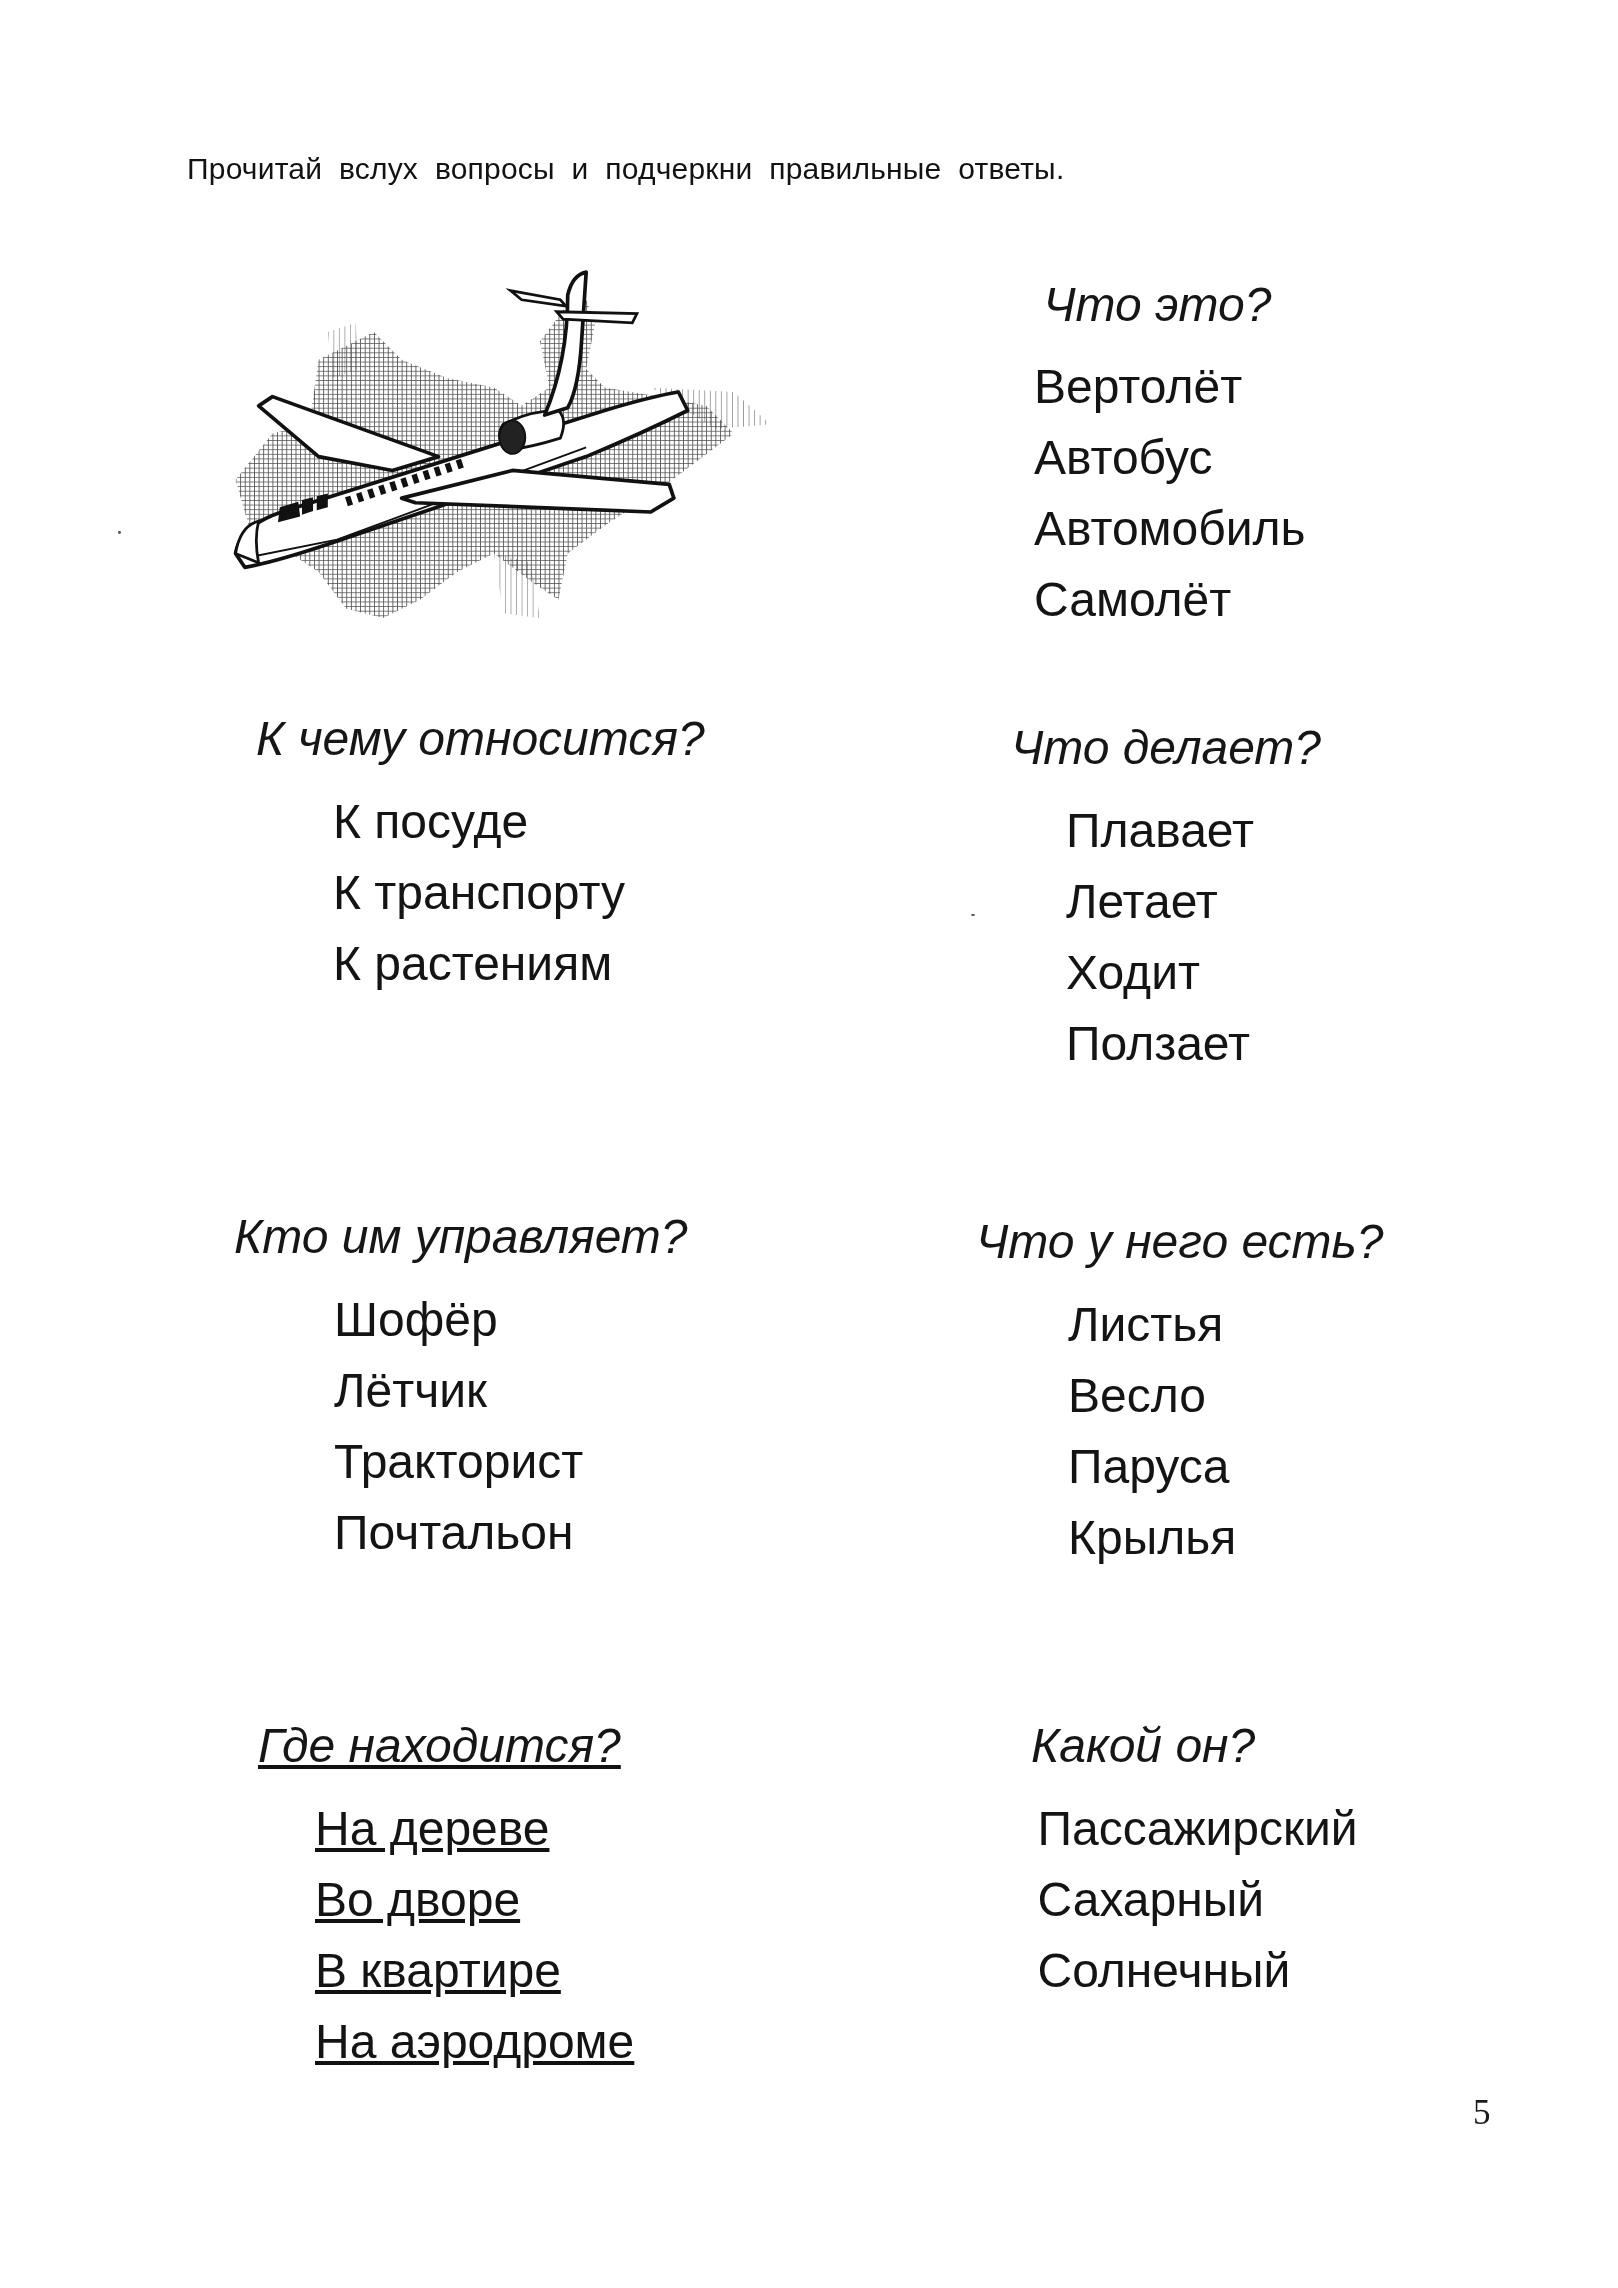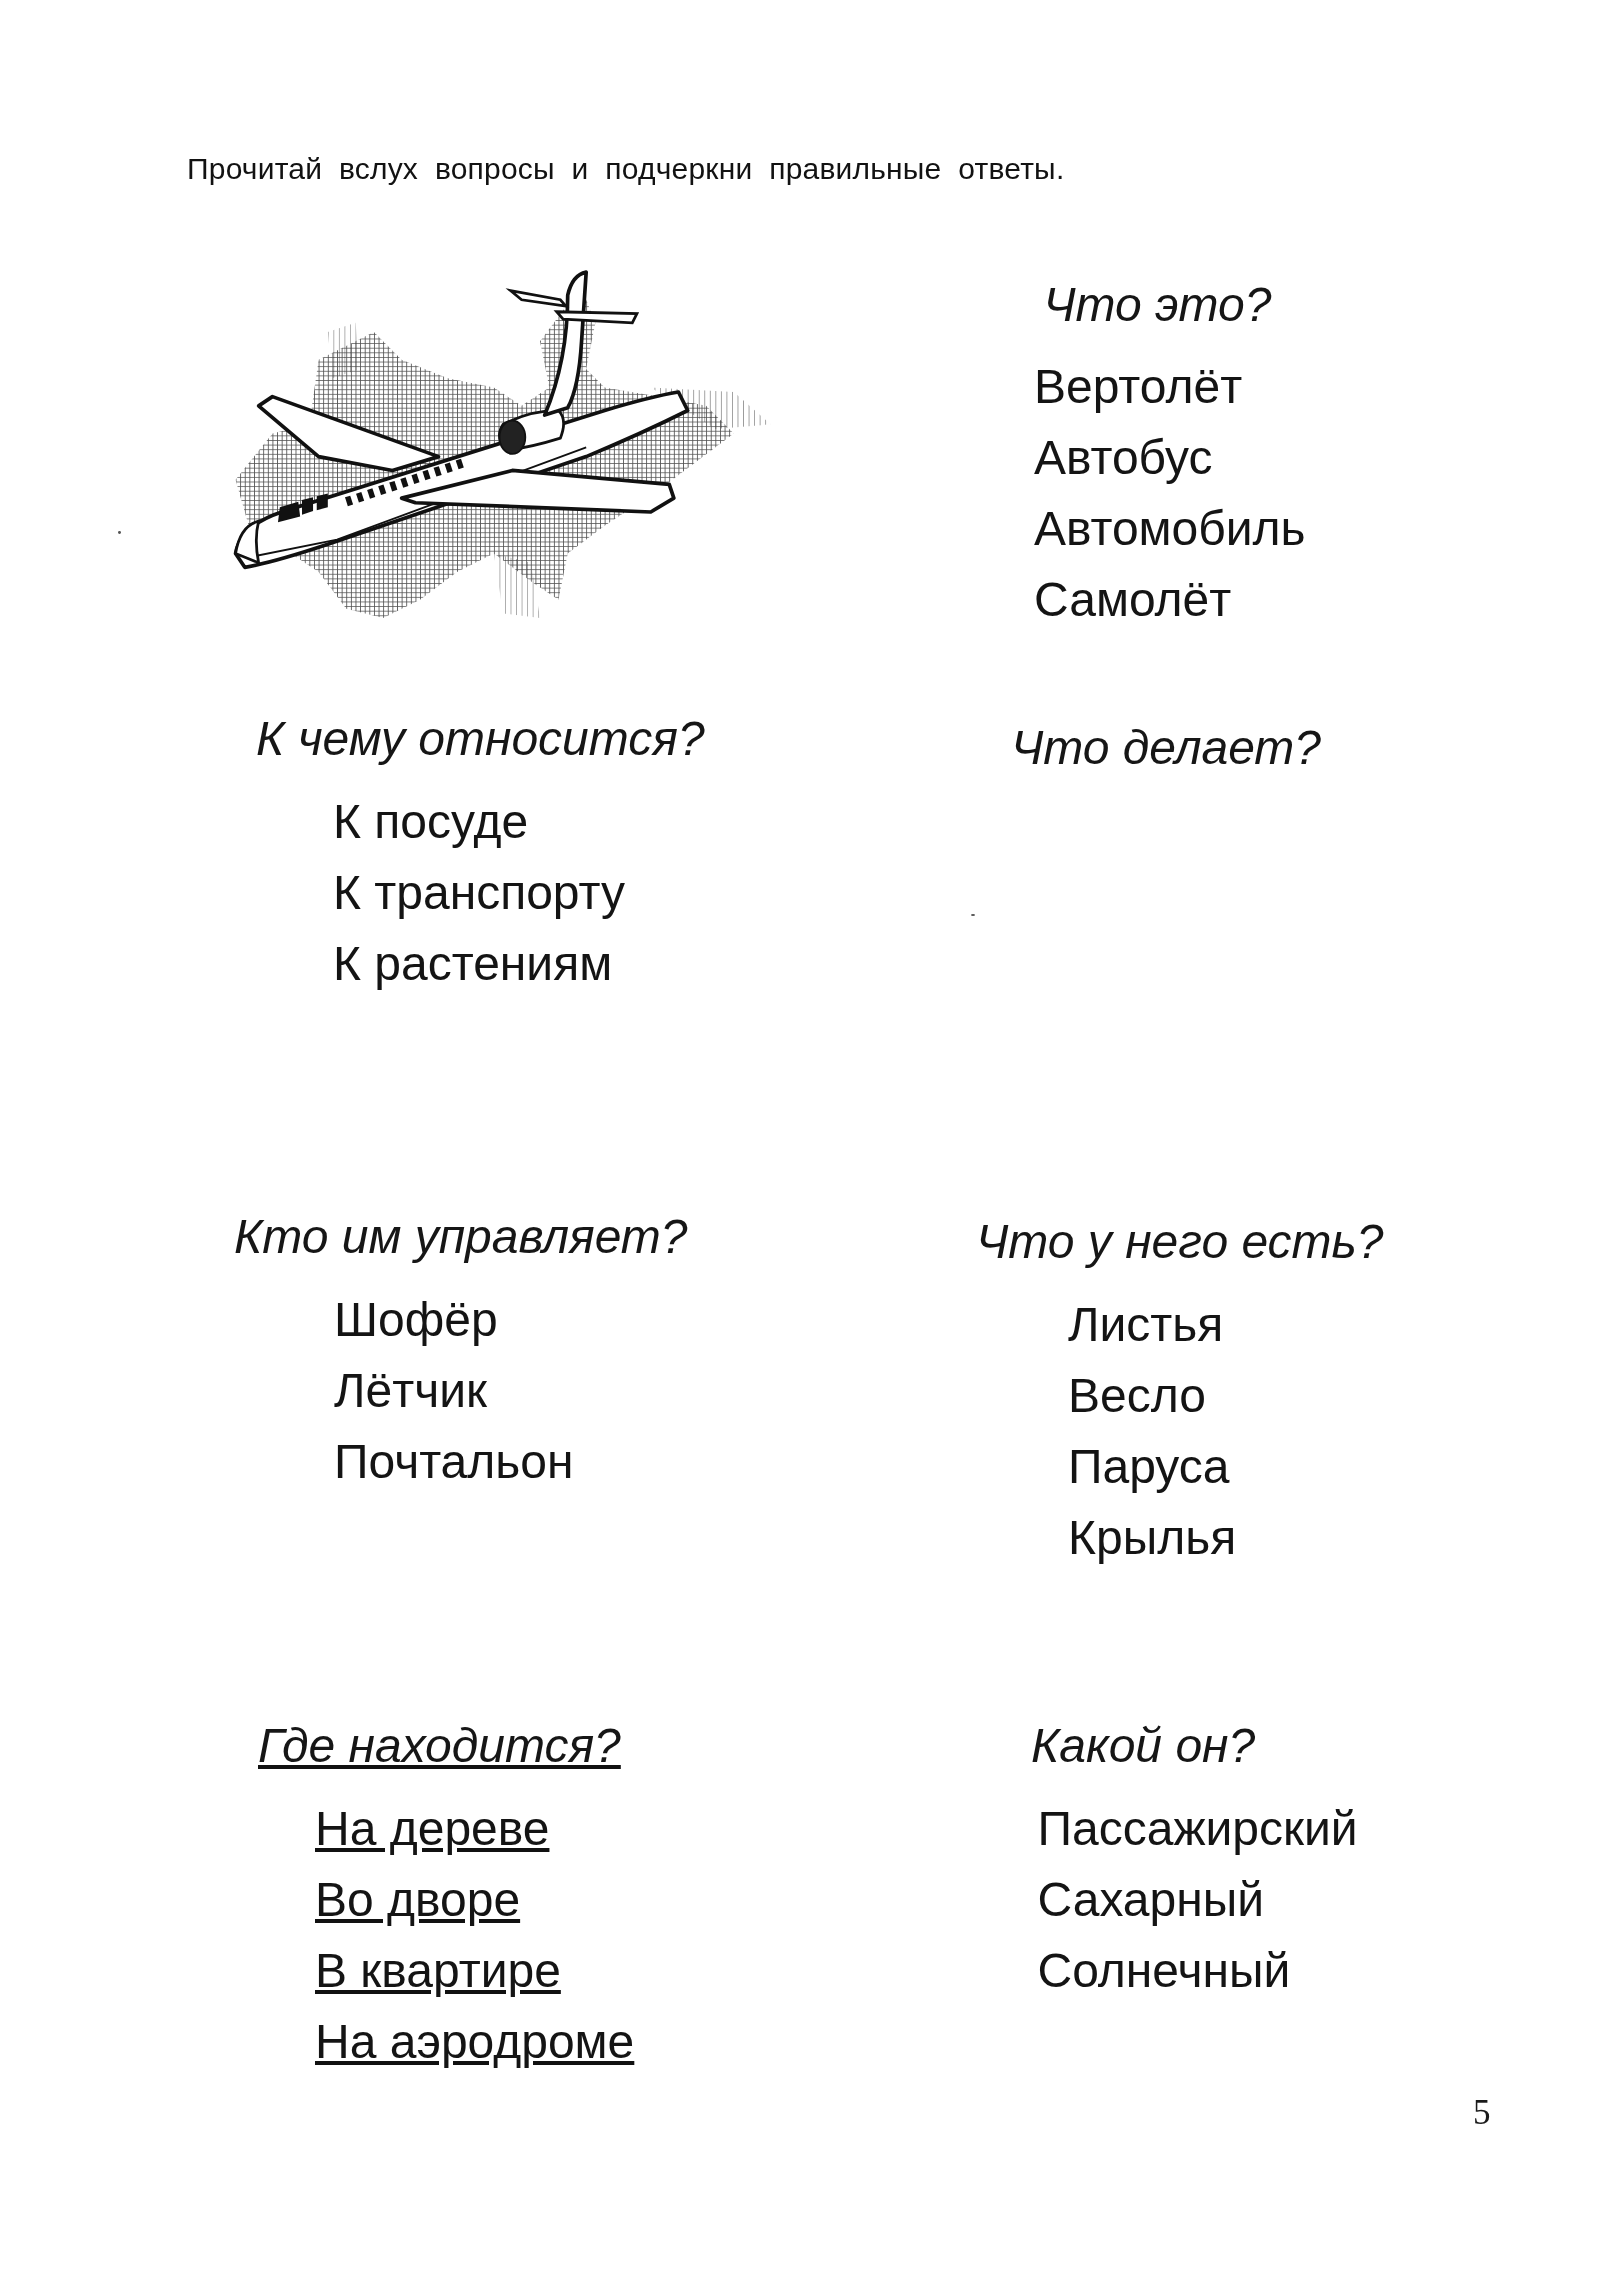--- a/index.html
+++ b/index.html
@@ -142,27 +142,34 @@
   <div class="q">К чему относится?</div>
   <ul class="answers" style="margin-left:77px; margin-top:20px;">
     <li>К посуде</li>
     <li>К транспорту</li>
     <li>К растениям</li>
   </ul>
 </div>
 
 <div class="section" style="left:1011px; top:720px;">
   <div class="q">Что делает?</div>
+  <ul class="answers" style="margin-left:55px; margin-top:20px;">
+    <li>Плавает</li>
+    <li>Летает</li>
+    <li>Ходит</li>
+    <li>Ползает</li>
+  </ul>
 </div>
 
 <div class="section" style="left:234px; top:1209px;">
   <div class="q">Кто им управляет?</div>
   <ul class="answers" style="margin-left:100px; margin-top:20px;">
     <li>Шофёр</li>
     <li>Лётчик</li>
+    <li>Тракторист</li>
     <li>Почтальон</li>
   </ul>
 </div>
 
 <div class="section" style="left:976px; top:1214px;">
   <div class="q">Что у него есть?</div>
   <ul class="answers" style="margin-left:92px; margin-top:20px;">
     <li>Листья</li>
     <li>Весло</li>
     <li>Паруса</li>

